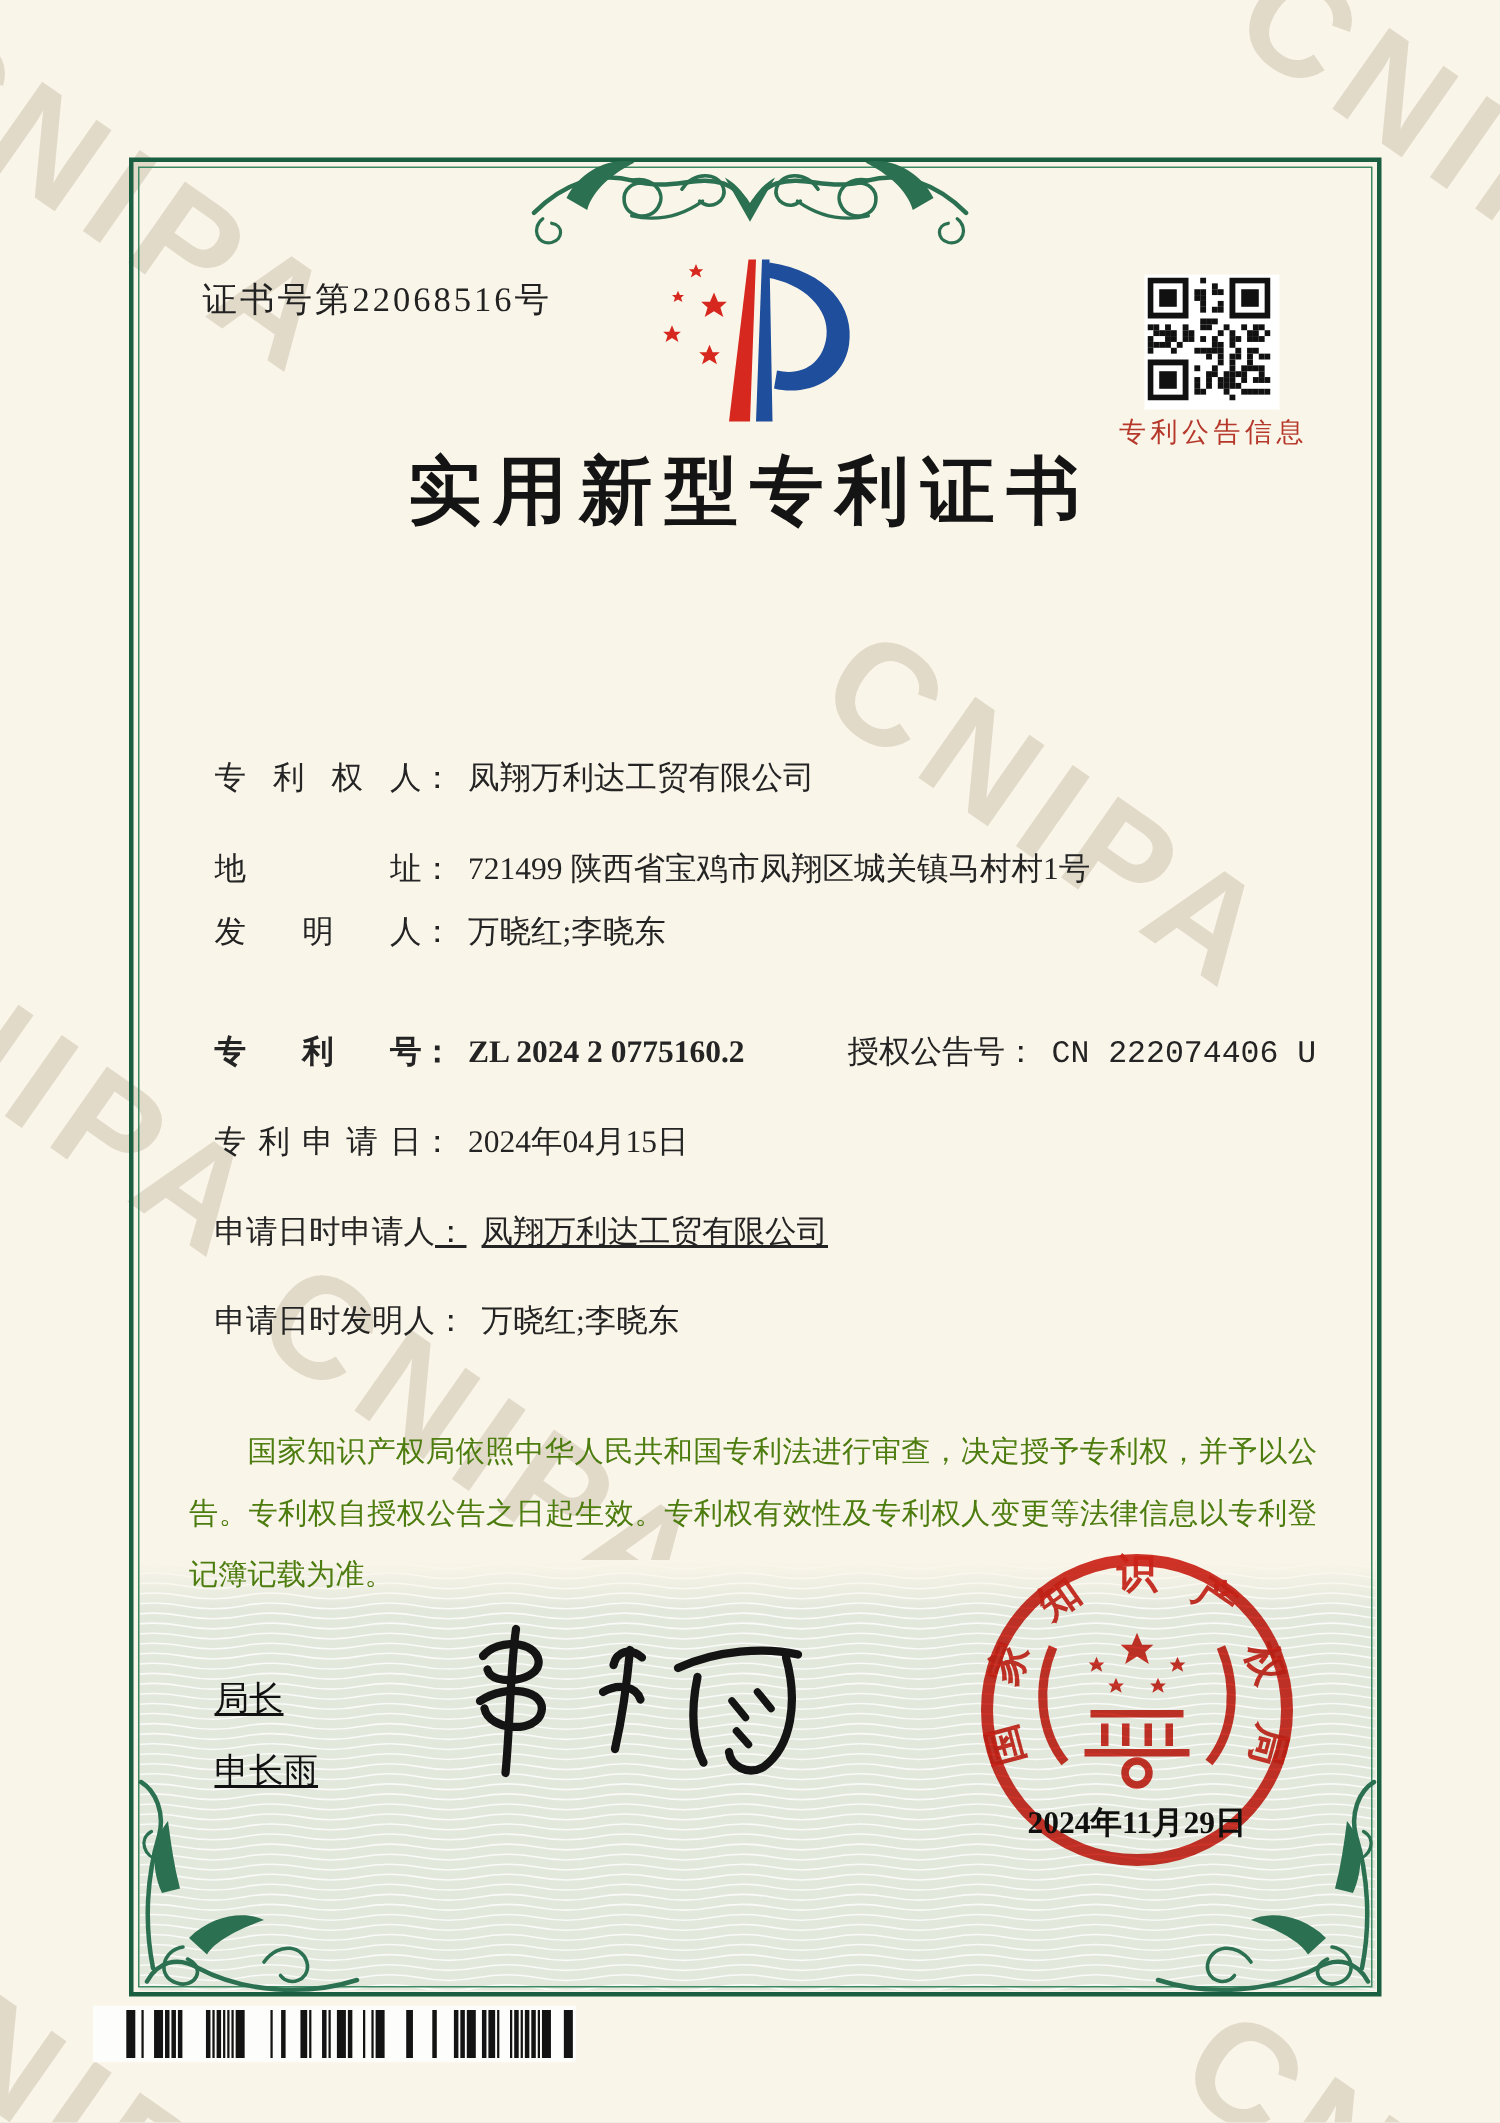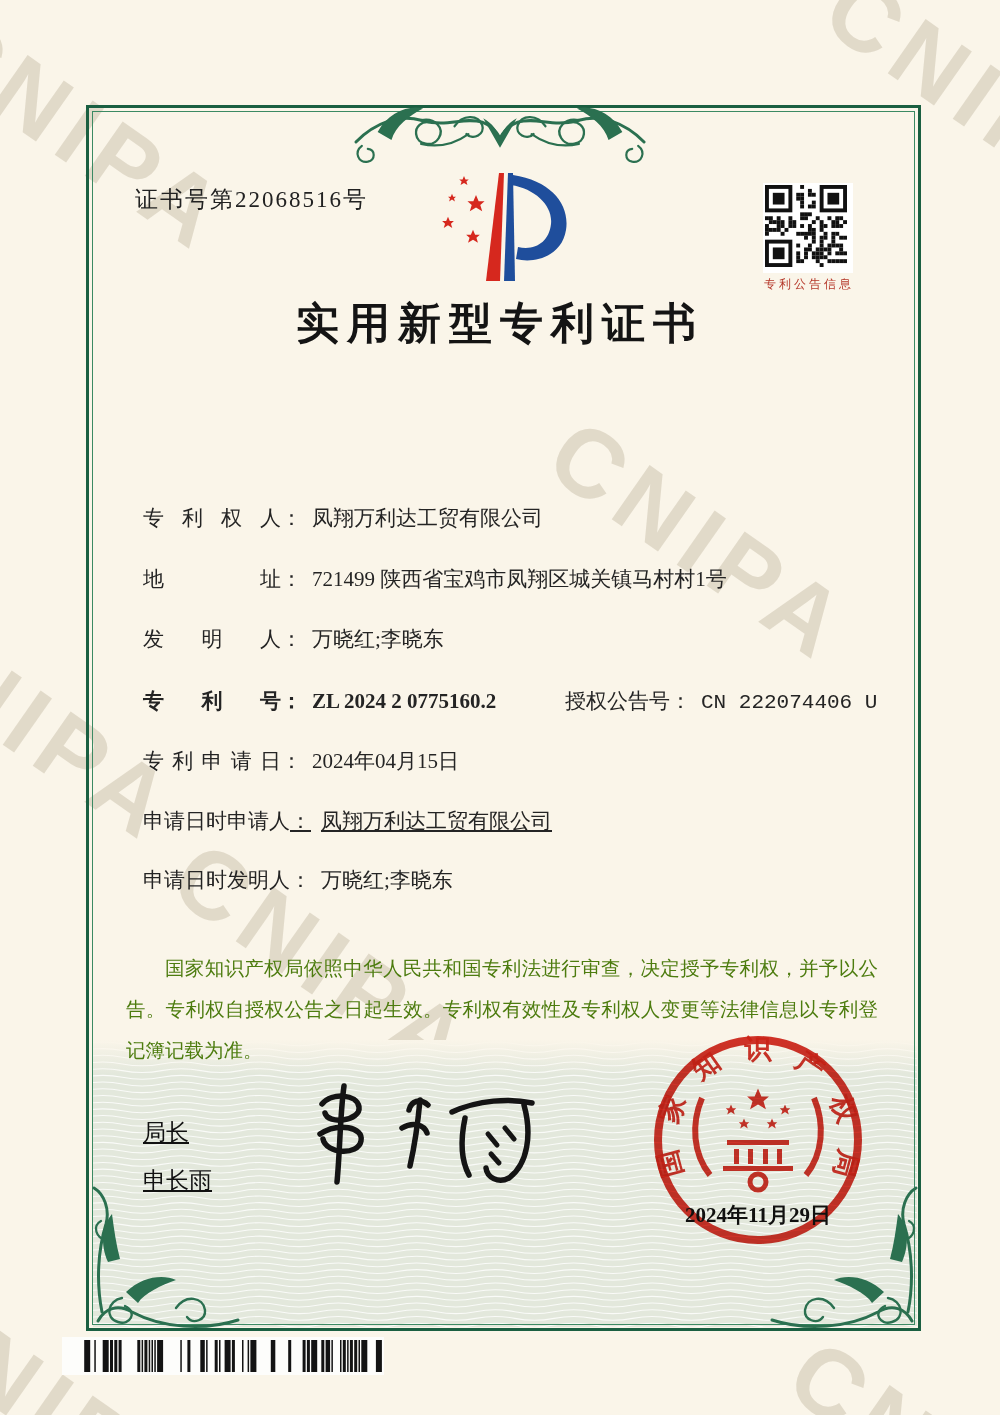--- a/index.html
+++ b/index.html
@@ -11,22 +11,22 @@
       transform:rotate(35deg);transform-origin:left top;white-space:nowrap;pointer-events:none;}
   .wm.light{color:rgba(168,156,130,.16);}
   
   .frame{position:absolute;left:86px;right:79px;top:105px;bottom:84px;border:3px solid #1a5f41;}
   .frame-inner{position:absolute;inset:3px;border:1px solid #3b8a63;}
   
   .cert-no{position:absolute;left:135px;top:184px;font-size:23px;letter-spacing:2px;color:#222;}
   .logo{position:absolute;left:430px;top:163px;width:160px;height:127px;}
   .qr-wrap{position:absolute;left:763px;top:183px;width:86px;height:86px;background:#fff;padding:2px;}
   .qr-caption{position:absolute;left:736px;top:276px;width:146px;text-align:center;
-              font-size:12px;letter-spacing:3px;color:#b5382a;}
-  .title{position:absolute;left:0;right:0;top:295px;text-align:center;font-size:43px;
+              font-size:18px;letter-spacing:3px;color:#b5382a;}
+  .title{position:absolute;left:0;right:0;top:295px;text-align:center;font-size:49px;
          font-weight:bold;letter-spacing:8px;color:#141414;}
   
   .frow{position:absolute;left:143px;font-size:21px;white-space:nowrap;color:#242424;}
   .frow-r{position:absolute;left:565px;font-size:21px;white-space:nowrap;color:#242424;font-family:Liberation Mono, monospace;}
   .flabel{display:inline-block;width:138px;text-align:justify;text-align-last:justify;
           text-justify:inter-character;vertical-align:bottom;}
   .flabel.auto{width:auto;text-align-last:auto;}
   .colon{margin-right:10px;}
   .statement{position:absolute;left:126px;right:122px;top:948px;font-size:19.5px;
              line-height:41px;text-align:justify;text-indent:2em;color:#4d7c0f;}
@@ -301,21 +301,21 @@
   <div class="qr-caption">专利公告信息</div>
 
   <div class="title">实用新型专利证书</div>
 
   <div class="frow" style="top:504px;">
     <span class="flabel">专利权人</span><span class="colon">：</span><span>凤翔万利达工贸有限公司</span>
   </div>
   <div class="frow" style="top:565px;">
     <span class="flabel">地址</span><span class="colon">：</span><span>721499 陕西省宝鸡市凤翔区城关镇马村村1号</span>
   </div>
-  <div class="frow" style="top:625px;">
+  <div class="frow" style="top:607px;">
     <span class="flabel">发明人</span><span class="colon">：</span><span>万晓红;李晓东</span>
   </div>
   <div class="frow" style="top:687px;font-weight:bold;">
     <span class="flabel">专利号</span><span class="colon">：</span><span>ZL 2024 2 0775160.2</span>
   </div>
   <div class="frow-r" style="top:687px;">
     <span>授权公告号</span><span class="colon">：</span><span>CN 222074406 U</span>
   </div>
   <div class="frow" style="top:747px;">
     <span class="flabel">专利申请日</span><span class="colon">：</span><span>2024年04月15日</span>

